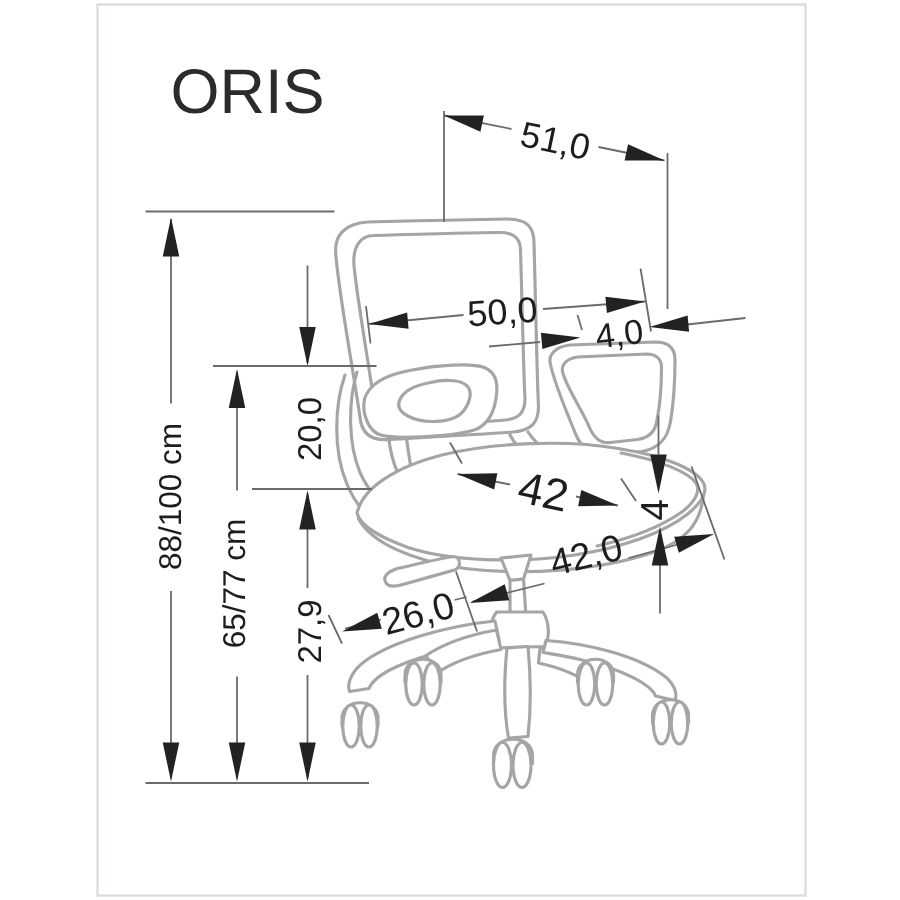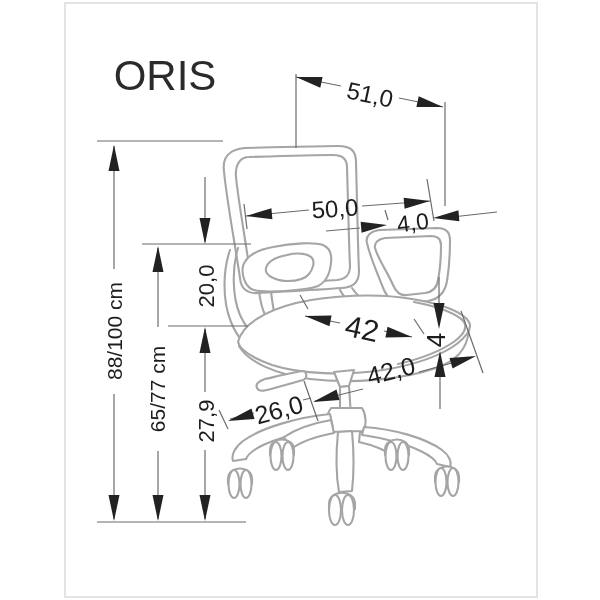--- a/index.html
+++ b/index.html
@@ -176,21 +176,21 @@
       <path class="a" transform="translate(305,316) rotate(191)" d="M0,0 L-26,-5.5 L-26,5.5 Z"></path>
       <path class="a" transform="translate(412,337) rotate(11)" d="M0,0 L-26,-5.5 L-26,5.5 Z"></path>
       <path class="a" transform="translate(439,329) rotate(90)" d="M0,0 L-26,-5.5 L-26,5.5 Z"></path>
       <path class="a" transform="translate(440,351) rotate(-90)" d="M0,0 L-26,-5.5 L-26,5.5 Z"></path>
       <path class="a" transform="translate(313,402) rotate(164)" d="M0,0 L-26,-5.5 L-26,5.5 Z"></path>
       <path class="a" transform="translate(476,356) rotate(-16)" d="M0,0 L-26,-5.5 L-26,5.5 Z"></path>
       <path class="a" transform="translate(228,421) rotate(164)" d="M0,0 L-26,-5.5 L-26,5.5 Z"></path>
     </g>
   </svg>
 
-  <div class="title" style="left:165px;top:76px;font-size:42px;transform:translate(-50%,-50%);">ORIS</div>
+  <div class="title" style="left:165px;top:61px;font-size:42px;transform:translate(-50%,-50%);">ORIS</div>
 
   <div class="lbl" style="left:370px;top:95px;font-size:24px;transform:translate(-50%,-50%) rotate(12deg);">51,0</div>
 
   <div class="lbl" style="left:335px;top:209px;font-size:24px;transform:translate(-50%,-50%) rotate(-4deg);">50,0</div>
 
   <div class="lbl" style="left:413px;top:223px;font-size:23px;transform:translate(-50%,-50%) rotate(-7deg);">4,0</div>
 
   <div class="lbl" style="left:362px;top:329px;font-size:30px;transform:translate(-50%,-50%) rotate(12deg);">42</div>
 
   <div class="lbl" style="left:436px;top:340px;font-size:26px;transform:translate(-50%,-50%) rotate(-90deg);">4</div>

